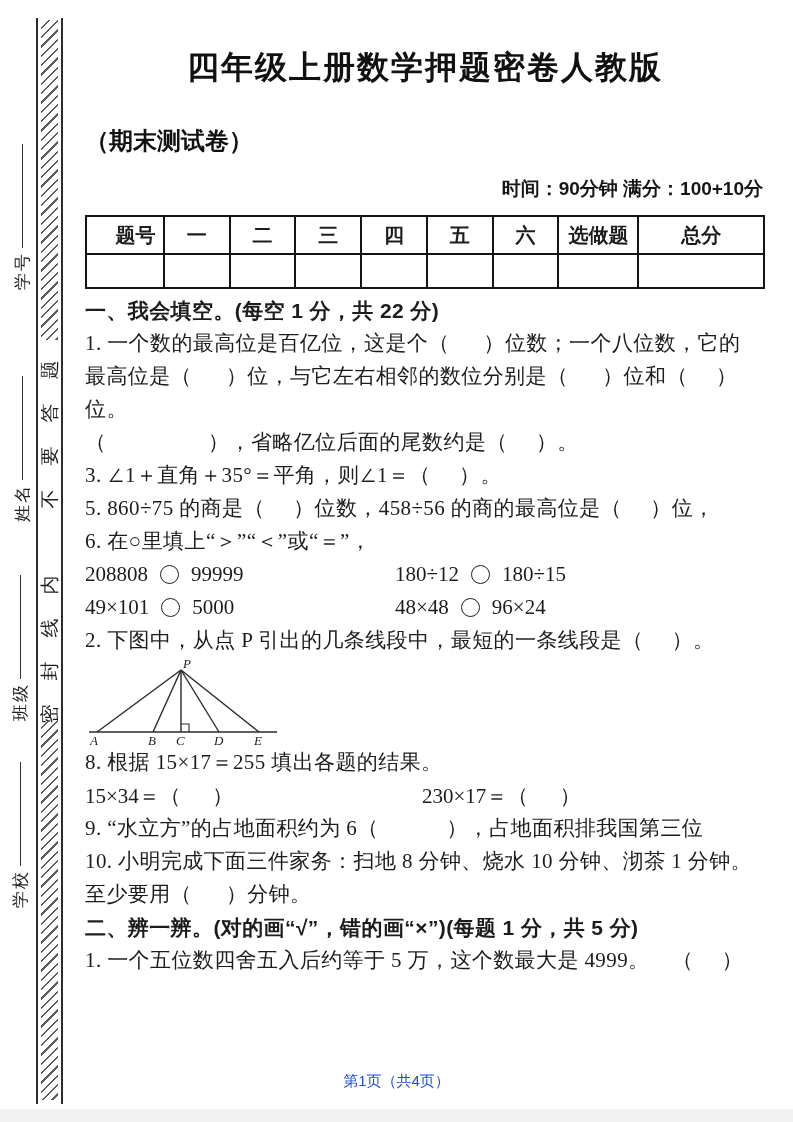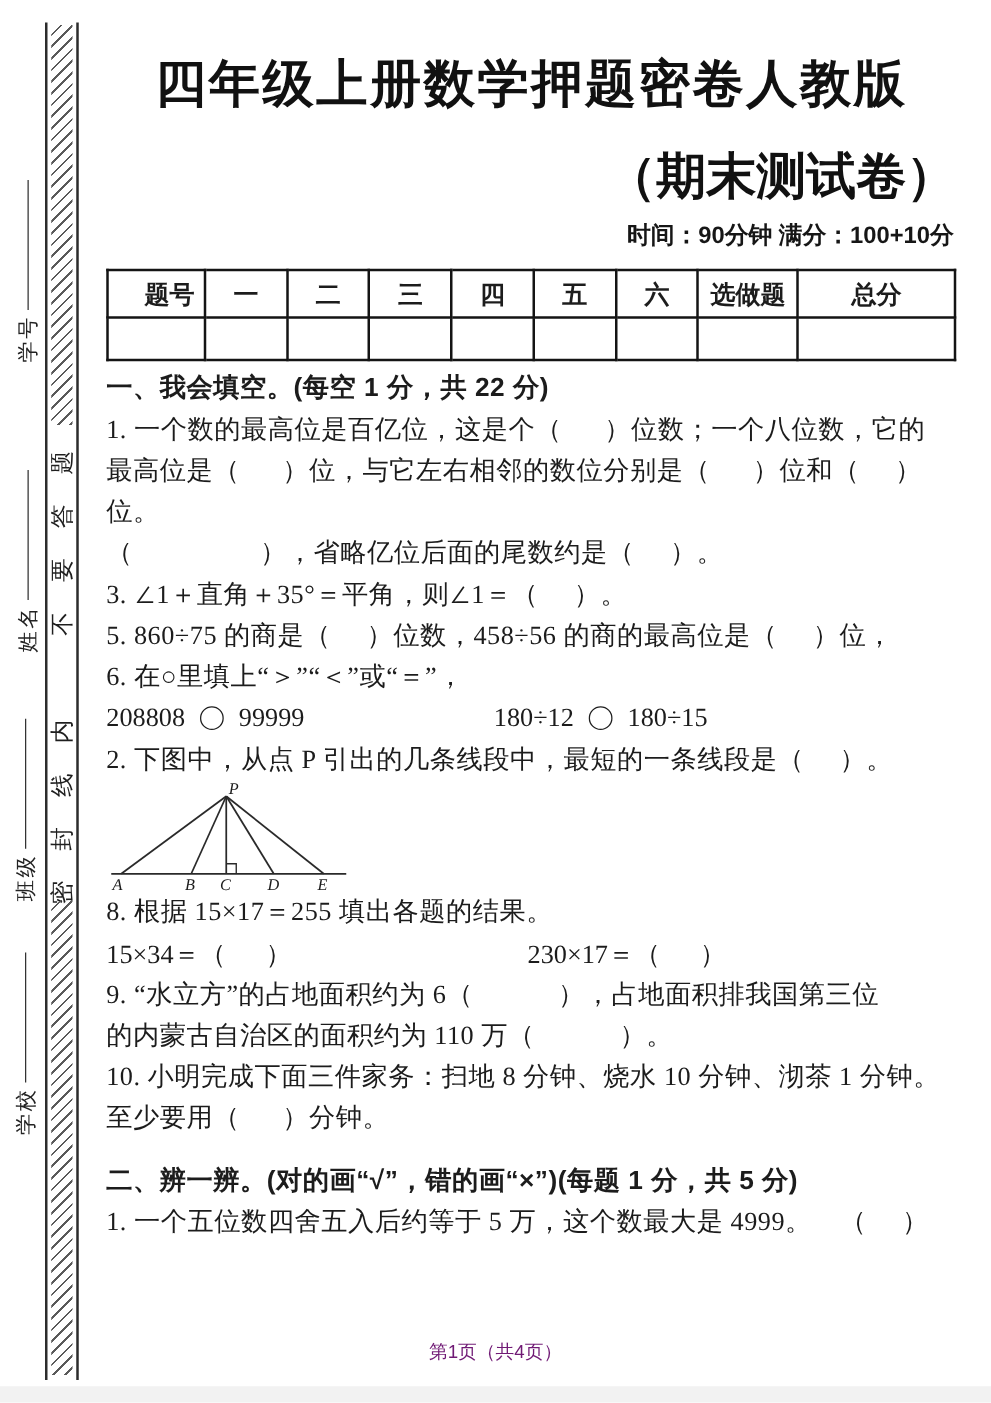--- a/index.html
+++ b/index.html
@@ -49,29 +49,29 @@
     font-family:"Liberation Serif", serif;
     white-space:nowrap;
   }
 
   
   main { position:absolute; left:85px; top:0; width:680px; }
 
   .title {
     margin:36px 0 0 0;
     font-family:"Liberation Sans", sans-serif;
-    font-size:41px; font-weight:bold;
+    font-size:32px; font-weight:bold;
     text-align:center; letter-spacing:2px;
     color:#111; line-height:62px;
   }
   .subtitle {
     margin:20px 0 0 0;
     font-family:"Liberation Sans", sans-serif;
-    font-size:40px; font-weight:bold;
-    text-align:right; color:#111; line-height:46px;
+    font-size:24px; font-weight:bold;
+    text-align:left; color:#111; line-height:46px;
   }
   .meta {
     margin:12px 2px 11px 0;
     text-align:right;
     font-family:"Liberation Sans", sans-serif;
     font-size:19px; font-weight:600; color:#161616;
     line-height:26px;
   }
 
   table.score {
@@ -92,41 +92,41 @@
   table.score th:first-child { width:78px;padding-left:21px; }
   table.score th:nth-child(8) { width:80px; }
 
   .line {
     margin:0; white-space:pre-wrap;
     font-size:21px; line-height:33px;
     letter-spacing:0.4px;
   }
   .sec {
     font-family:"Liberation Sans", sans-serif;
-    font-weight:bold; font-size:21px;margin-top:17px;
+    font-weight:bold; font-size:21px;
   }
   .first-line { margin-top:5px; }
 
   .pair-row { display:flex; align-items:center; height:33px; font-size:21px; }
   .pair-row .cell-a { width:310px; display:flex; align-items:center; }
   .res-row .cell-a { width:337px; }
   .circ {
     display:inline-block; width:19px; height:19px;
     border:1.7px solid #1e1e1e; border-radius:50%;
     margin:0 12px; flex:none;
   }
   .res-row { display:flex; align-items:center; height:33px; font-size:21px; white-space:pre; }
 
   .diagram { height:88px; margin:1px 0 0 2px; }
   .diagram svg { display:block; }
 
   .footer {
     position:absolute; left:0; width:793px; top:1072px;
     text-align:center;
-    font-size:15px; color:#701a75;
+    font-size:15px; color:#1d4ed8;
     font-family:"Liberation Sans", sans-serif;
   }
   .bottom-strip {
     position:absolute; left:0; bottom:0; width:793px; height:13px;
     background:#f2f2f2;
   }
 </style>
 </head>
 <body>
 
@@ -200,20 +200,32 @@
     <div class="pair-row">
       <span class="cell-a">
         <span>208808</span>
         <span class="circ"></span>
         <span>99999</span>
       </span>
       <span class="cell-b" style="display:flex;align-items:center;">
         <span>180÷12</span>
         <span class="circ"></span>
         <span>180÷15</span>
+      </span>
+    </div>
+    <div class="pair-row">
+      <span class="cell-a">
+        <span>49×101</span>
+        <span class="circ"></span>
+        <span>5000</span>
+      </span>
+      <span class="cell-b" style="display:flex;align-items:center;">
+        <span>48×48</span>
+        <span class="circ"></span>
+        <span>96×24</span>
       </span>
     </div>
 
     <p class="line">2. 下图中，从点 P 引出的几条线段中，最短的一条线段是（     ）。</p>
 
     <div class="diagram">
       <svg width="200" height="88" viewBox="0 0 200 88">
         <g stroke="#2a2a2a" stroke-width="1.4" fill="none">
           <line x1="2" y1="74" x2="190" y2="74"></line>
           <line x1="94" y1="12" x2="10" y2="74"></line>
@@ -233,21 +245,20 @@
         </g>
       </svg>
     </div>
 
     <p class="line">8. 根据 15×17＝255 填出各题的结果。</p>
     <div class="res-row">
       <span class="cell-a">15×34＝（      ）</span>
       <span>230×17＝（      ）</span>
     </div>
     <p class="line">9. “水立方”的占地面积约为 6（            ），占地面积排我国第三位</p>
-    <p class="line">的内蒙古自治区的面积约为 110 万（            ）。</p>
     <p class="line">10. 小明完成下面三件家务：扫地 8 分钟、烧水 10 分钟、沏茶 1 分钟。</p>
     <p class="line">至少要用（      ）分钟。</p>
     <p class="line sec">二、辨一辨。(对的画“√”，错的画“×”)(每题 1 分，共 5 分)</p>
     <p class="line">1. 一个五位数四舍五入后约等于 5 万，这个数最大是 4999。    （     ）</p>
   </main>
 
   <div class="footer">第1页（共4页）</div>
   <div class="bottom-strip"></div>
 </div>
 

